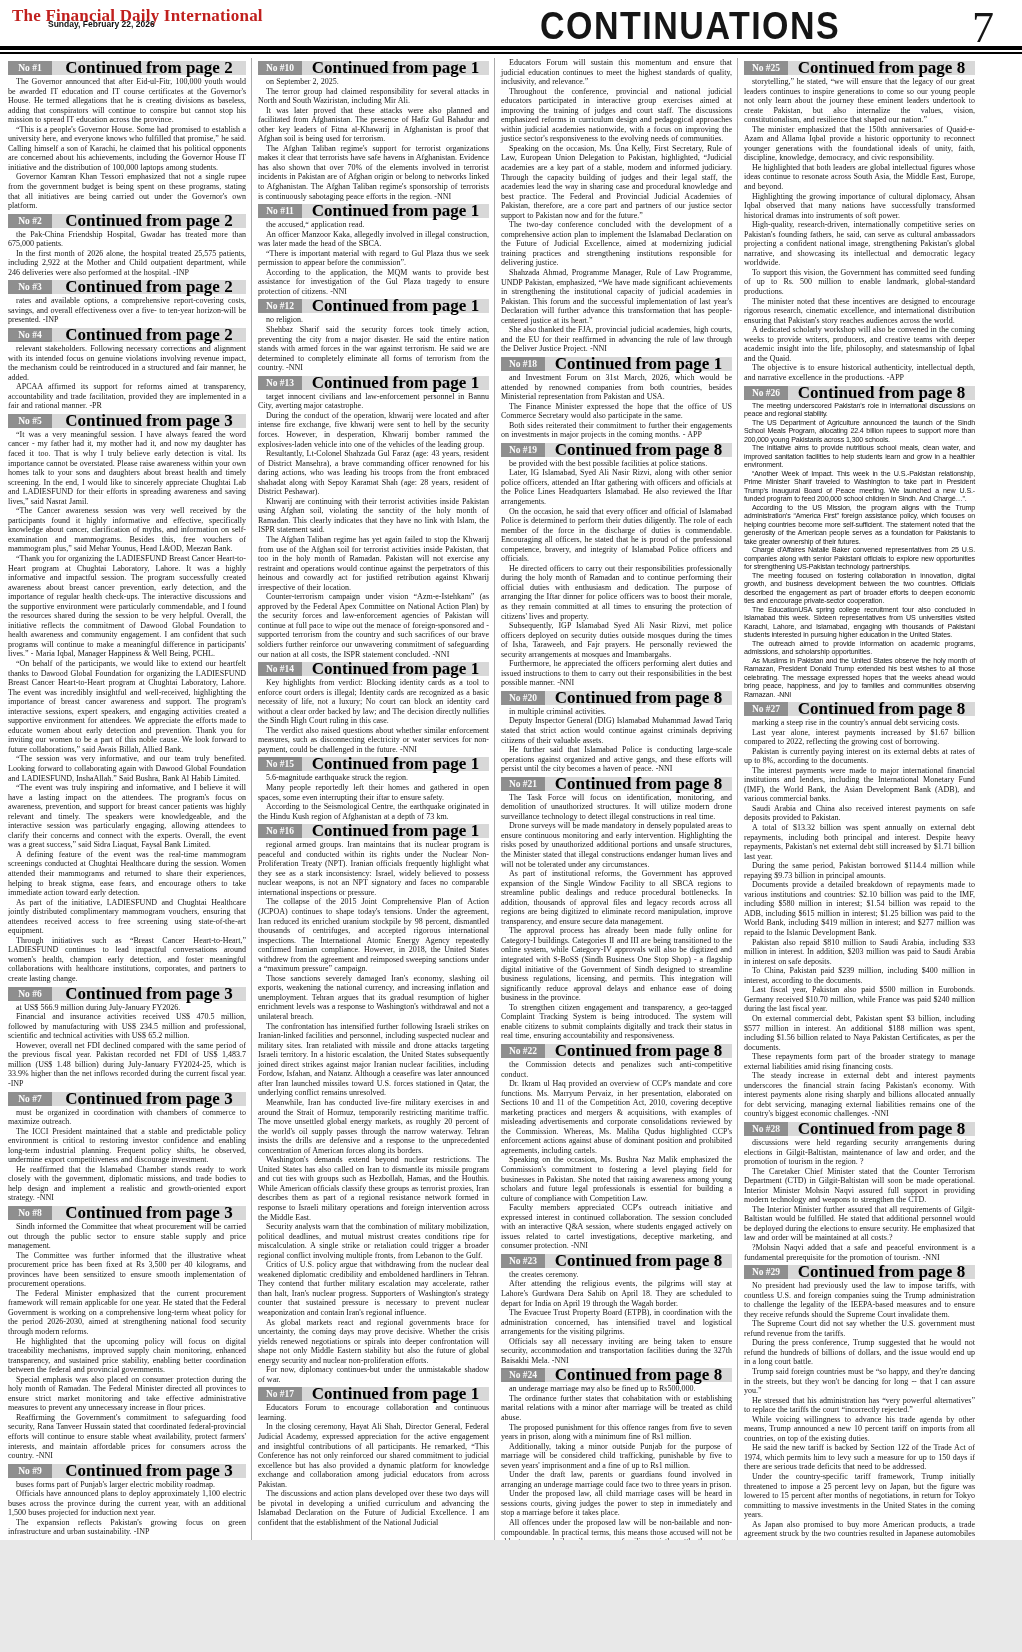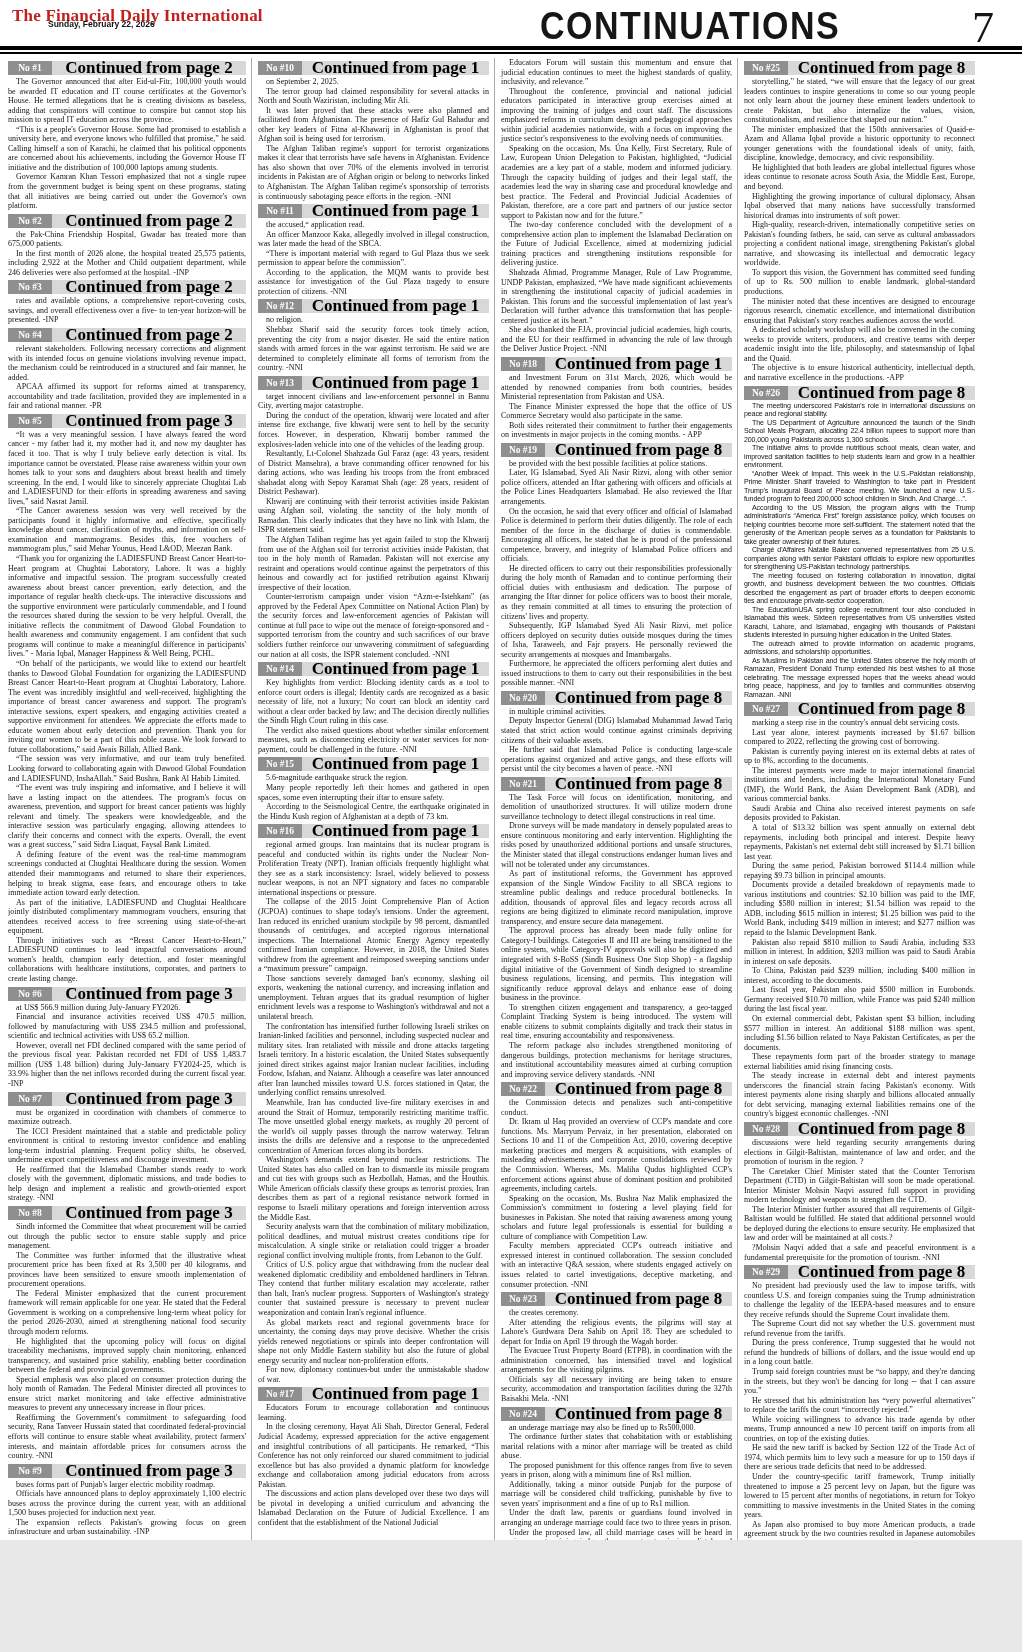--- a/index.html
+++ b/index.html
@@ -249,21 +249,20 @@
         <div class="section">
           <div class="sec-bar">
             <span class="sec-badge">No #21</span>
             <span class="sec-title">Continued from page 8</span>
           </div>
           <p class="para">The Task Force will focus on identification, monitoring, and demolition of unauthorized structures. It will utilize modern drone surveillance technology to detect illegal constructions in real time.</p>
           <p class="para">Drone surveys will be made mandatory in densely populated areas to ensure continuous monitoring and early intervention. Highlighting the risks posed by unauthorized additional portions and unsafe structures, the Minister stated that illegal constructions endanger human lives and will not be tolerated under any circumstances.</p>
           <p class="para">As part of institutional reforms, the Government has approved expansion of the Single Window Facility to all SBCA regions to streamline public dealings and reduce procedural bottlenecks. In addition, thousands of approval files and legacy records across all regions are being digitized to eliminate record manipulation, improve transparency, and ensure secure data management.</p>
           <p class="para">The approval process has already been made fully online for Category-I buildings. Categories II and III are being transitioned to the online system, while Category-IV approvals will also be digitized and integrated with S-BoSS (Sindh Business One Stop Shop) - a flagship digital initiative of the Government of Sindh designed to streamline business regulations, licensing, and permits. This integration will significantly reduce approval delays and enhance ease of doing business in the province.</p>
           <p class="para">To strengthen citizen engagement and transparency, a geo-tagged Complaint Tracking System is being introduced. The system will enable citizens to submit complaints digitally and track their status in real time, ensuring accountability and responsiveness.</p>
-          <p class="para">The reform package also includes strengthened monitoring of dangerous buildings, protection mechanisms for heritage structures, and institutional accountability measures aimed at curbing corruption and improving service delivery standards. -NNI</p>
         </div>
         <div class="section">
           <div class="sec-bar">
             <span class="sec-badge">No #22</span>
             <span class="sec-title">Continued from page 8</span>
           </div>
           <p class="para">the Commission detects and penalizes such anti-competitive conduct.</p>
           <p class="para">Dr. Ikram ul Haq provided an overview of CCP's mandate and core functions. Ms. Marryum Pervaiz, in her presentation, elaborated on Sections 10 and 11 of the Competition Act, 2010, covering deceptive marketing practices and mergers &amp; acquisitions, with examples of misleading advertisements and corporate consolidations reviewed by the Commission. Whereas, Ms. Maliha Qudus highlighted CCP's enforcement actions against abuse of dominant position and prohibited agreements, including cartels.</p>
           <p class="para">Speaking on the occasion, Ms. Bushra Naz Malik emphasized the Commission's commitment to fostering a level playing field for businesses in Pakistan. She noted that raising awareness among young scholars and future legal professionals is essential for building a culture of compliance with Competition Law.</p>
           <p class="para">Faculty members appreciated CCP's outreach initiative and expressed interest in continued collaboration. The session concluded with an interactive Q&amp;A session, where students engaged actively on issues related to cartel investigations, deceptive marketing, and consumer protection. -NNI</p>

